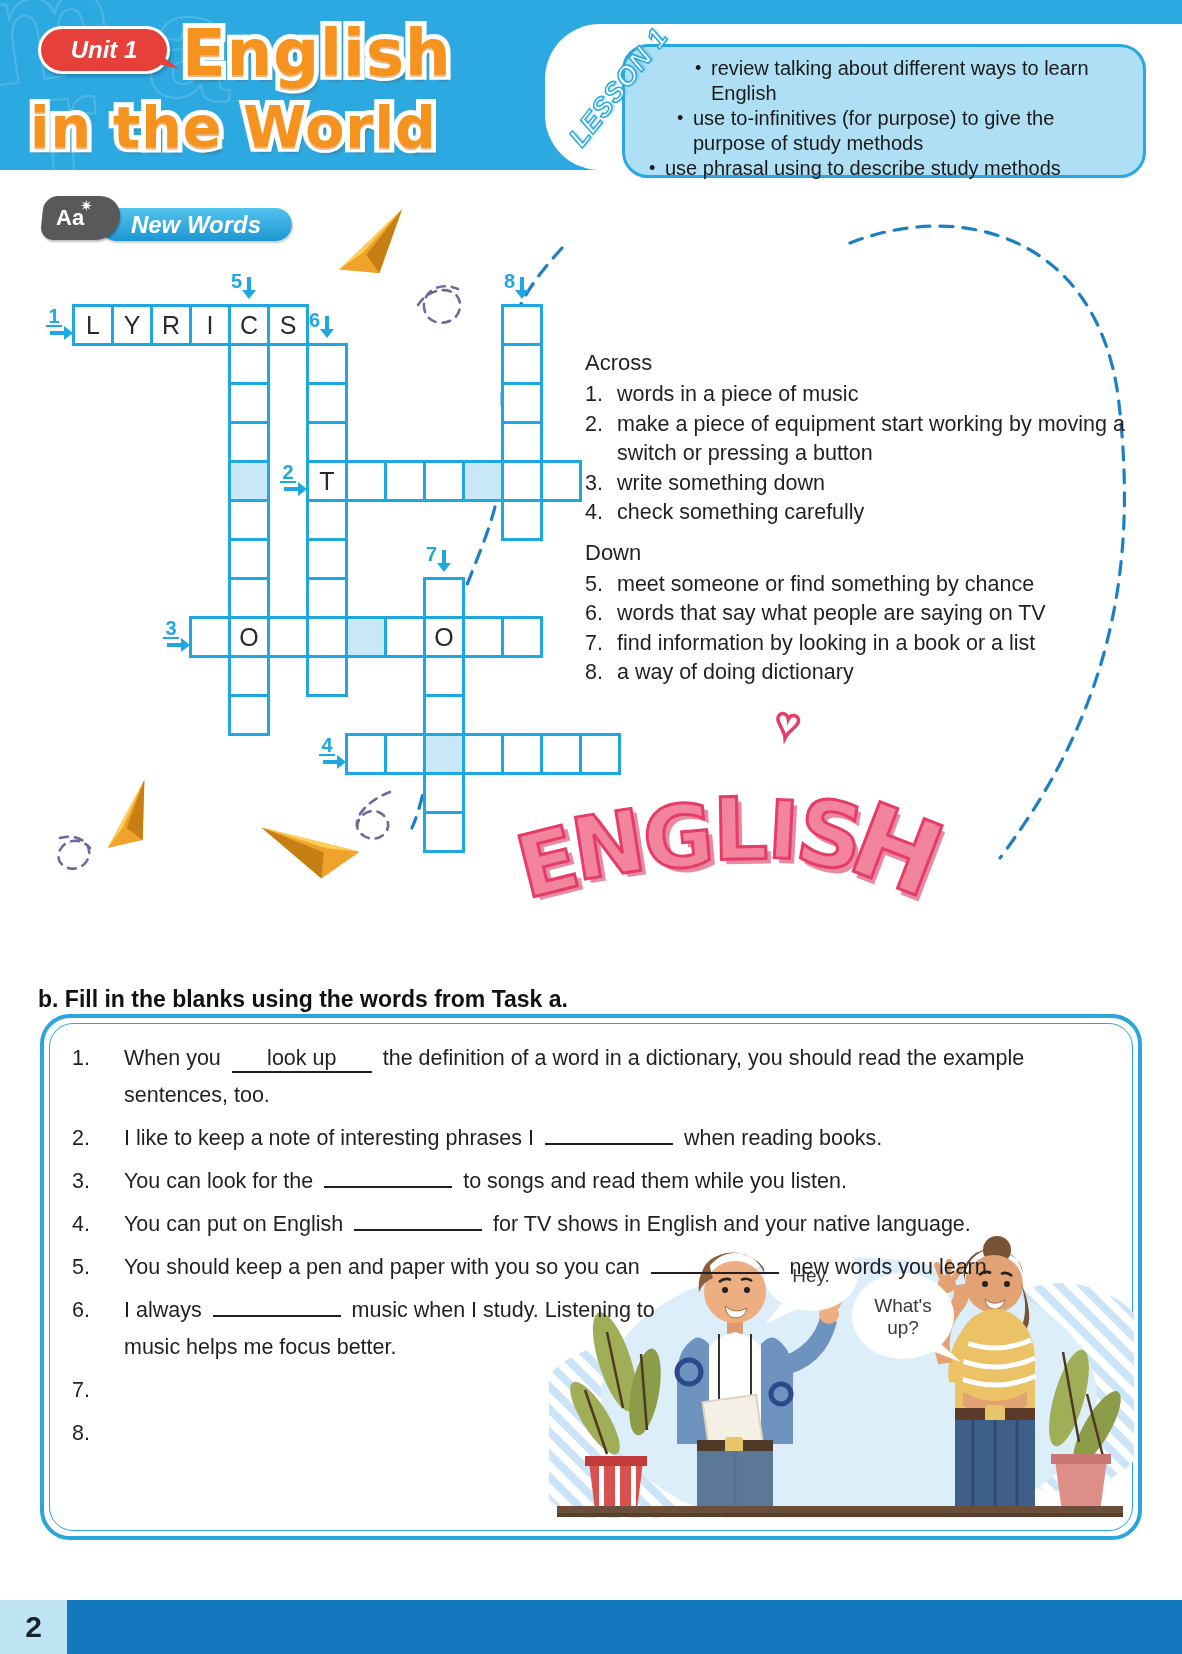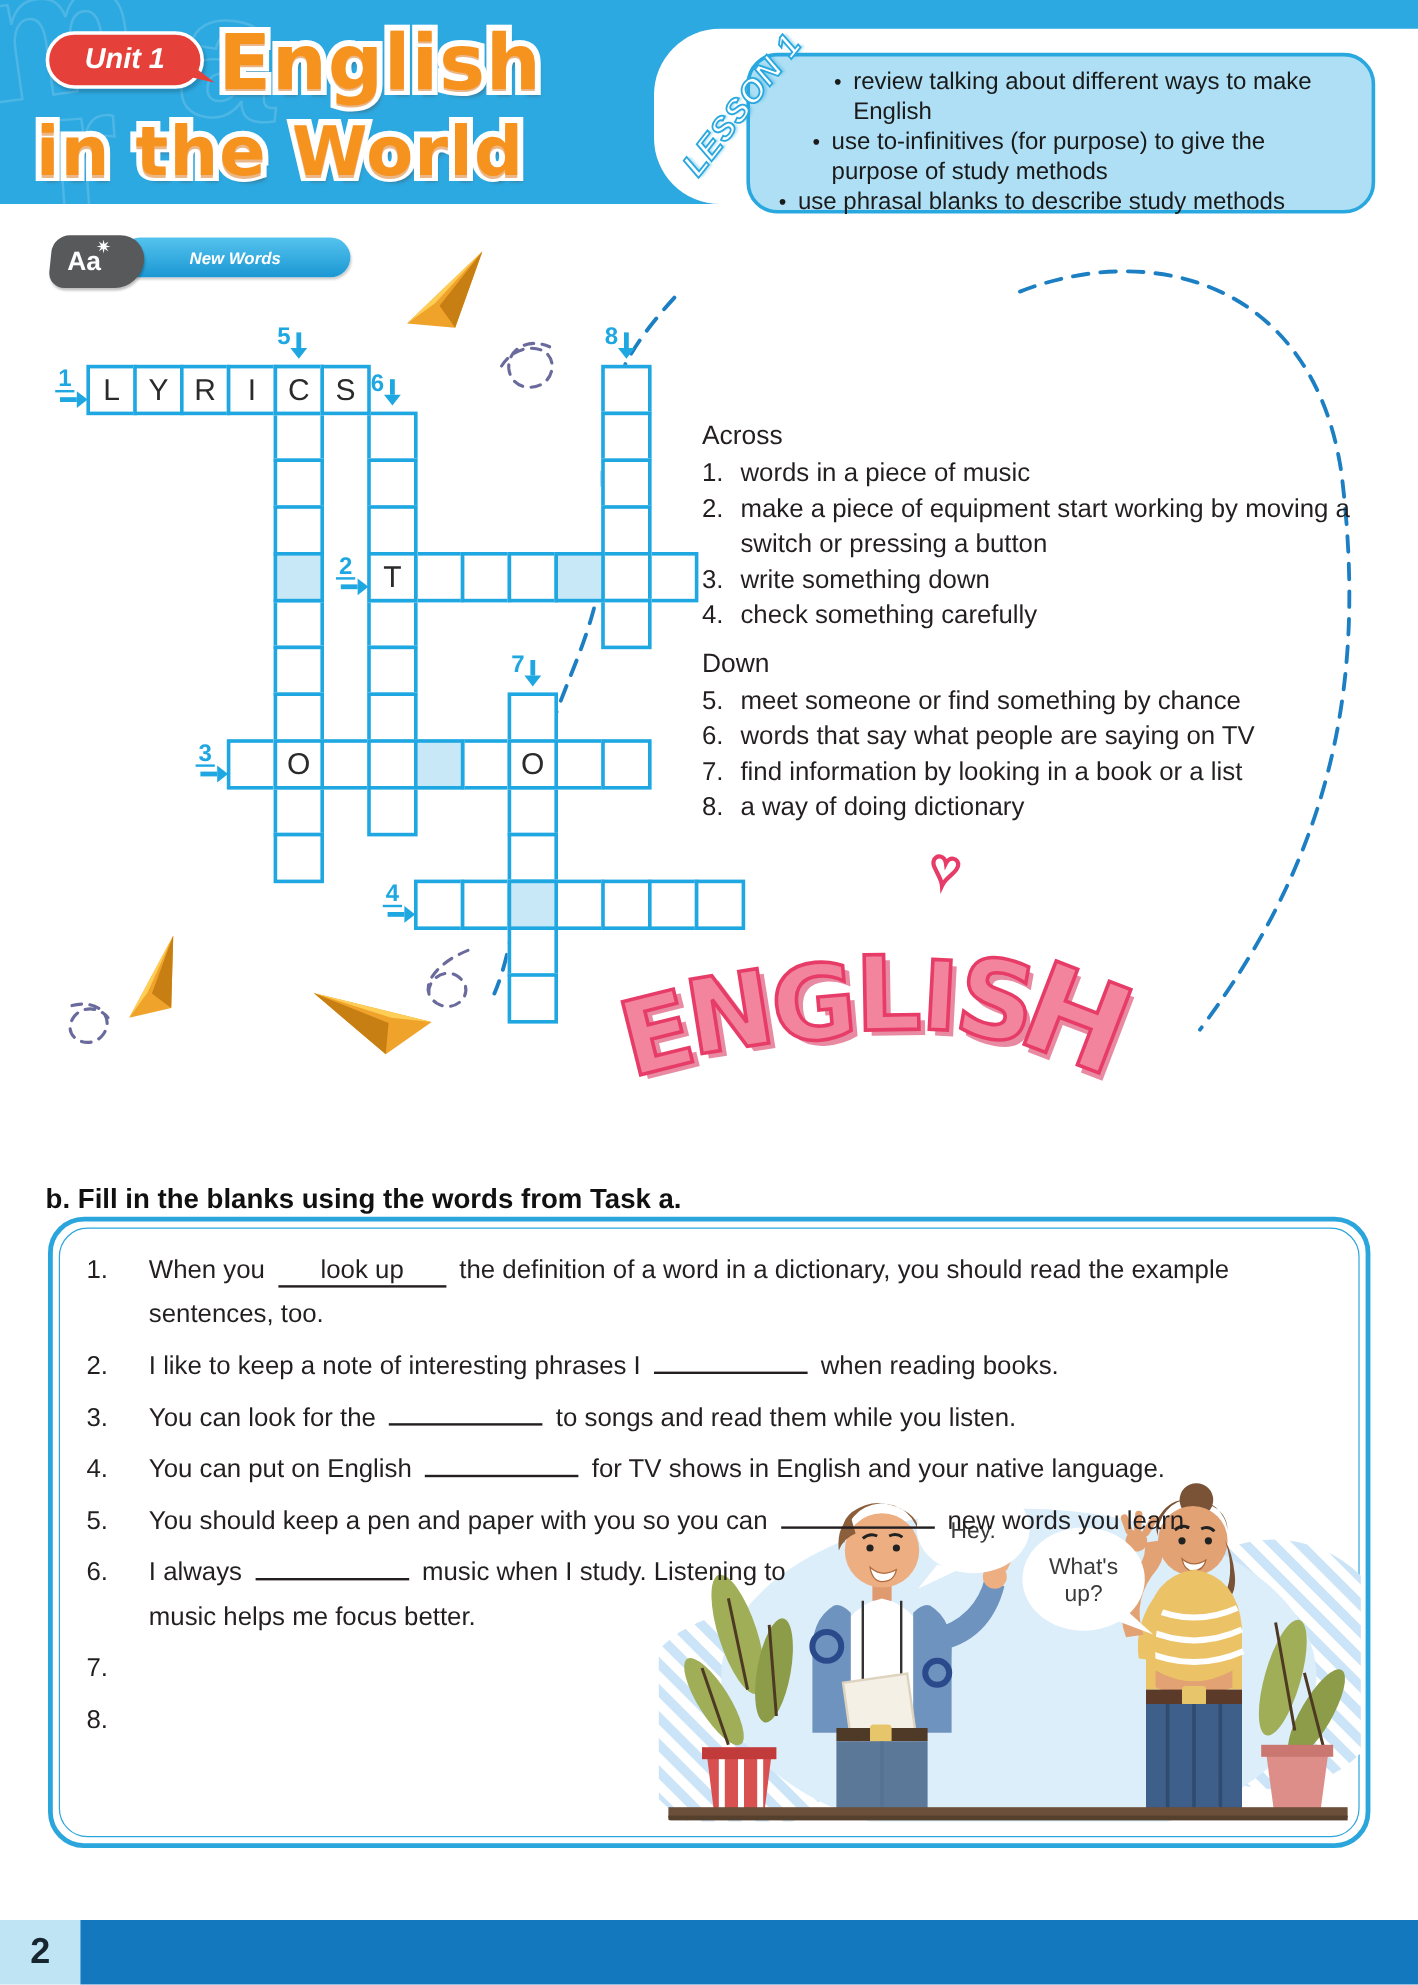--- a/index.html
+++ b/index.html
@@ -20,21 +20,21 @@
   .t1 { left:182px; top:16px; font-size:64px; }
   .t2 { left:30px; top:94px; font-size:57px; }
   .lesson-ribbon { position:absolute; left:548px; top:72px; z-index:4; transform:rotate(-52deg); color:#fff; -webkit-text-stroke:1.5px #29A8E0; font-weight:bold; font-style:italic; font-size:27px; letter-spacing:1px; text-shadow:2px 2px 2px rgba(41,168,224,.35); }
   .lesson-box { position:absolute; left:622px; top:44px; width:524px; height:134px; background:#AEDFF4; border:3.5px solid #29A8E0; border-radius:26px; z-index:3; padding:9px 14px 8px 12px; }
   .objective { display:grid; grid-template-columns:16px auto; font-size:20px; line-height:25px; color:#1a1a1a; }
   .objective .dot { font-size:18px; }
   .ob-0 { padding-left:58px; } .ob-1 { padding-left:40px; } .ob-2 { padding-left:12px; }
 
   
   .nw-badge { position:absolute; left:42px; top:196px; z-index:4; width:220px; height:44px; }
-  .nw-pill { position:absolute; left:58px; top:2px; width:192px; height:33px; border-radius:17px; background:linear-gradient(#54C3EE,#1B97D3); display:flex; align-items:center; justify-content:center; color:#fff; font-weight:bold; font-style:italic; font-size:14px; box-shadow:1px 2px 2px rgba(0,0,0,.2); }
+  .nw-pill { position:absolute; left:58px; top:12px; width:192px; height:33px; border-radius:17px; background:linear-gradient(#54C3EE,#1B97D3); display:flex; align-items:center; justify-content:center; color:#fff; font-weight:bold; font-style:italic; font-size:24px; box-shadow:1px 2px 2px rgba(0,0,0,.2); }
   .nw-dark { position:absolute; left:0; top:0; width:78px; height:44px; background:#58595B; border-radius:14px 22px 22px 14px; transform:skewX(-6deg); box-shadow:1px 2px 2px rgba(0,0,0,.25); }
   .nw-aa { position:absolute; left:14px; top:9px; color:#fff; font-weight:bold; font-size:22px; z-index:2; }
   .nw-star { position:absolute; left:38px; top:1px; color:#fff; font-size:15px; z-index:2; }
   .instr { position:absolute; z-index:4; font-weight:bold; font-size:23px; color:#111; }
   .instr-a { left:265px; top:206px; }
   .instr-b { left:38px; top:986px; }
 
   
   #xw { position:absolute; left:0; top:0; z-index:3; }
   .xw-cell { position:absolute; width:42px; height:42px; border:3.5px solid #1FA7E1; background:#fff; z-index:1; display:flex; align-items:center; justify-content:center; }
@@ -103,29 +103,29 @@
   </div>
   <div class="title t2">
     <span class="layer stroke">in the World</span>
     <span class="layer fill">in the World</span>&nbsp;
   </div>
   <div class="lesson-ribbon">LESSON 1</div>
   <div class="lesson-box">
     <div id="objectives">
         <div class="objective ob-0">
           <span class="dot">•</span>
-          <span>review talking about different ways to make English</span>
+          <span>review talking about different ways to learn English</span>
         </div>
         <div class="objective ob-1">
           <span class="dot">•</span>
           <span>use to-infinitives (for purpose) to give the purpose of study methods</span>
         </div>
         <div class="objective ob-2">
           <span class="dot">•</span>
-          <span>use phrasal blanks to describe study methods</span>
+          <span>use phrasal using to describe study methods</span>
         </div>
       </div>
   </div>
 
   <svg class="decor-svg" width="1182" height="980" viewBox="0 0 1182 980">
     <path d="M 850 243 C 960 200 1095 235 1118 395 C 1138 560 1115 705 1000 858" fill="none" stroke="#1C7FC4" stroke-width="3.2" stroke-dasharray="13 10" stroke-linecap="round"></path>
     <path d="M 562 248 C 515 300 498 335 503 425 C 508 520 468 560 448 645 C 428 725 434 775 412 828" fill="none" stroke="#1C7FC4" stroke-width="3.2" stroke-dasharray="13 10" stroke-linecap="round"></path>
     <path d="M 418 305 c 14 -22 44 -18 42 2 c -2 20 -34 22 -36 0 c -1 -16 16 -26 34 -18" fill="none" stroke="#6A6A9C" stroke-width="2.6" stroke-dasharray="8 7" stroke-linecap="round"></path>
     <path d="M 390 792 c -26 10 -44 32 -26 44 c 16 10 34 -10 18 -22 c -12 -9 -28 4 -24 16" fill="none" stroke="#6A6A9C" stroke-width="2.6" stroke-dasharray="8 7" stroke-linecap="round"></path>
     <path d="M 60 838 c 22 -6 36 10 26 24 c -10 14 -34 4 -26 -12 c 6 -12 22 -12 30 -2" fill="none" stroke="#6A6A9C" stroke-width="2.6" stroke-dasharray="8 7" stroke-linecap="round"></path>

